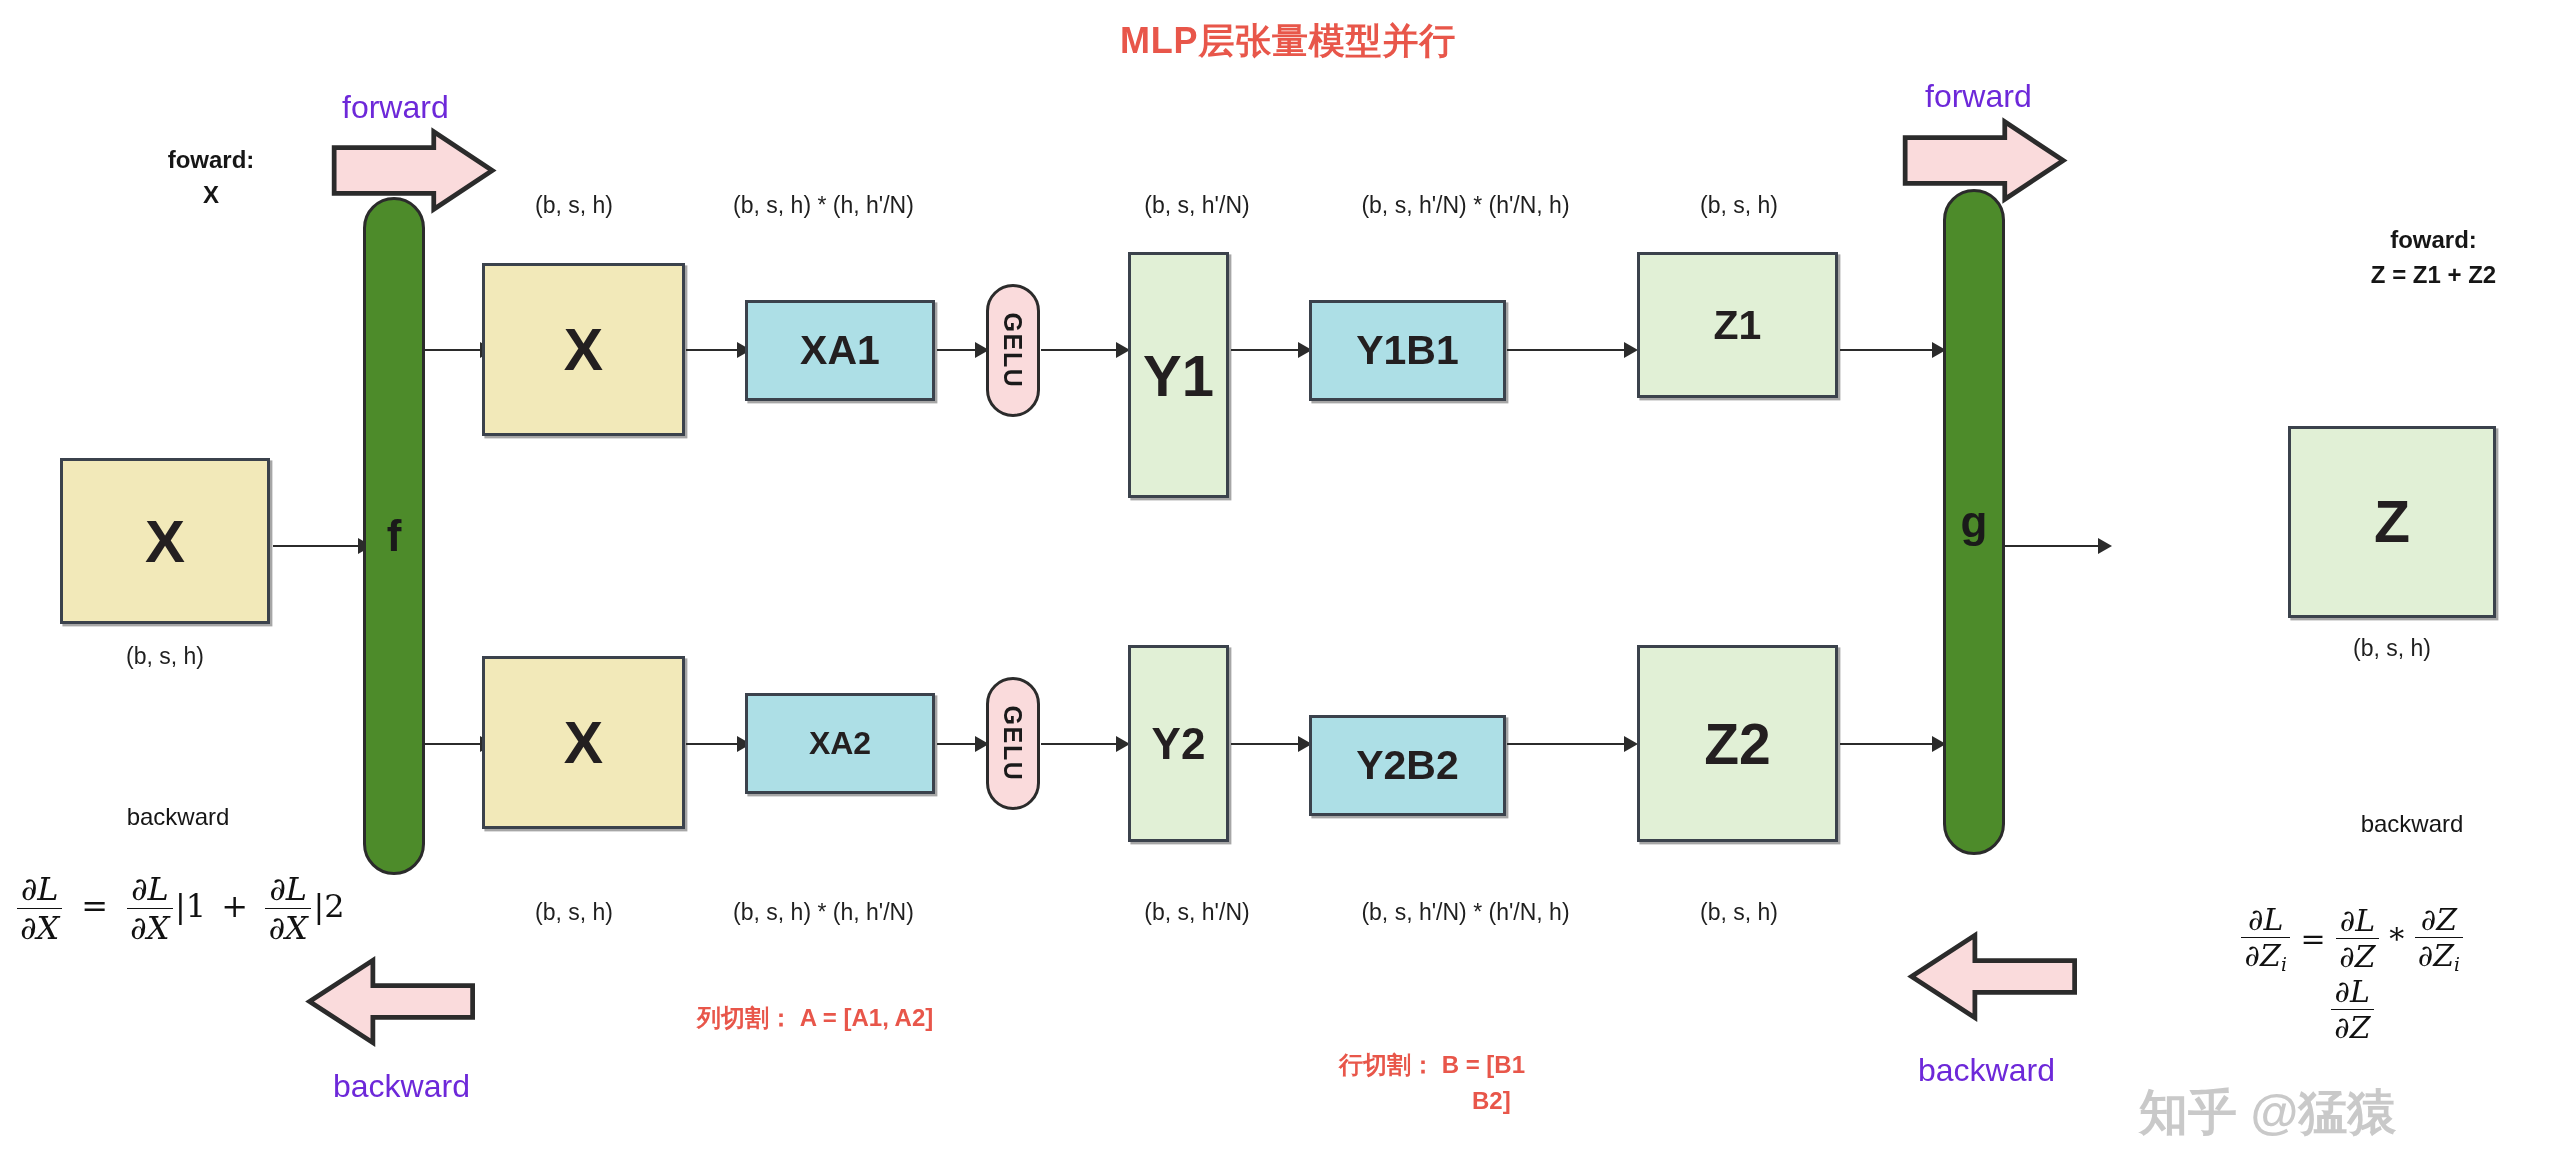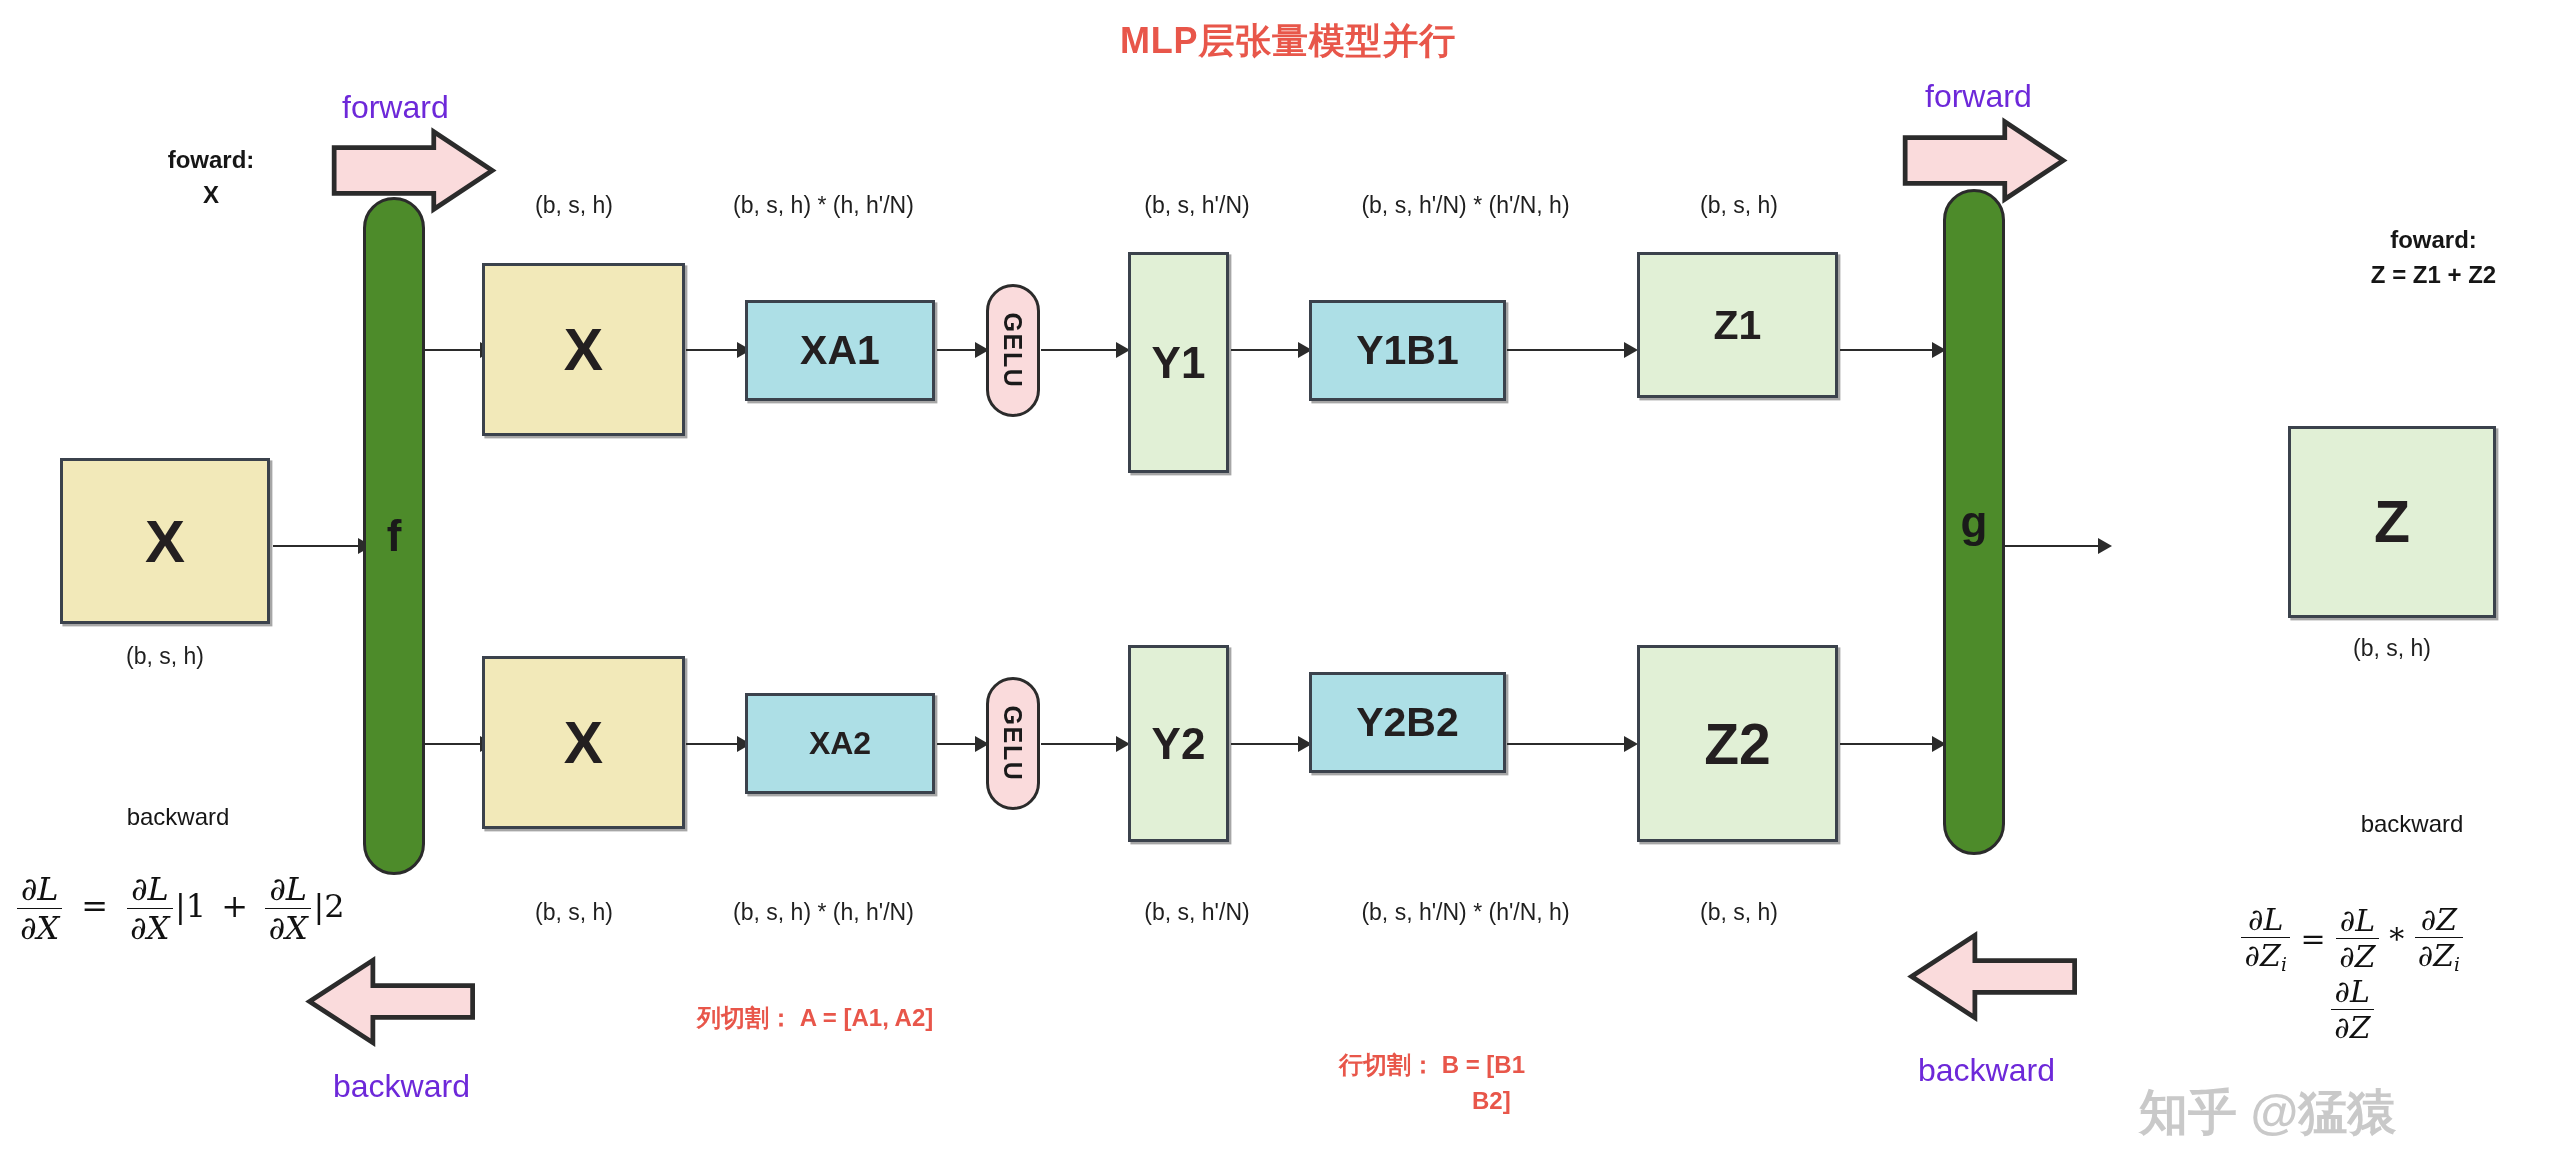--- a/index.html
+++ b/index.html
@@ -87,21 +87,21 @@
 <div class="box cyan" style="left:745px;top:300px;width:190px;height:101px;font-size:41px;">XA1</div>
 <div class="line" style="left:937px;top:349px;width:46px;"></div>
 <div class="ah" style="left:975px;top:342px;"></div>
 
 <div class="pill pink" style="left:986px;top:284px;width:54px;height:133px;">
   <span class="pill-label rot-cw" style="font-size:25px;letter-spacing:1.6px;">GELU</span>
 </div>
 <div class="line" style="left:1041px;top:349px;width:82px;"></div>
 <div class="ah" style="left:1116px;top:342px;"></div>
 
-<div class="box lgreen" style="left:1128px;top:252px;width:101px;height:221px;font-size:44px;">Y1</div>
+<div class="box lgreen" style="left:1128px;top:252px;width:101px;height:246px;font-size:58px;">Y1</div>
 <div class="line" style="left:1231px;top:349px;width:74px;"></div>
 <div class="ah" style="left:1298px;top:342px;"></div>
 
 <div class="box cyan" style="left:1309px;top:300px;width:197px;height:101px;font-size:41px;">Y1B1</div>
 <div class="line" style="left:1507px;top:349px;width:125px;"></div>
 <div class="ah" style="left:1624px;top:342px;"></div>
 
 <div class="box lgreen" style="left:1637px;top:252px;width:201px;height:146px;font-size:41px;">Z1</div>
 <div class="line" style="left:1840px;top:349px;width:100px;"></div>
 <div class="ah" style="left:1932px;top:342px;"></div>
@@ -117,21 +117,21 @@
 <div class="pill pink" style="left:986px;top:677px;width:54px;height:133px;">
   <span class="pill-label rot-cw" style="font-size:25px;letter-spacing:1.6px;">GELU</span>
 </div>
 <div class="line" style="left:1041px;top:743px;width:82px;"></div>
 <div class="ah" style="left:1116px;top:736px;"></div>
 
 <div class="box lgreen" style="left:1128px;top:645px;width:101px;height:197px;font-size:44px;">Y2</div>
 <div class="line" style="left:1231px;top:743px;width:74px;"></div>
 <div class="ah" style="left:1298px;top:736px;"></div>
 
-<div class="box cyan" style="left:1309px;top:672px;width:197px;height:101px;font-size:41px;">Y2B2</div>
+<div class="box cyan" style="left:1309px;top:715px;width:197px;height:101px;font-size:41px;">Y2B2</div>
 <div class="line" style="left:1507px;top:743px;width:125px;"></div>
 <div class="ah" style="left:1624px;top:736px;"></div>
 
 <div class="box lgreen" style="left:1637px;top:645px;width:201px;height:197px;font-size:57px;">Z2</div>
 <div class="line" style="left:1840px;top:743px;width:100px;"></div>
 <div class="ah" style="left:1932px;top:736px;"></div>
 
 <div class="shape" style="left:483px;top:899px;width:182px;">(b, s, h)</div>
 <div class="shape" style="left:689px;top:899px;width:269px;">(b, s, h) * (h, h'/N)</div>
 <div class="shape" style="left:1086px;top:899px;width:222px;">(b, s,  h'/N)</div>

